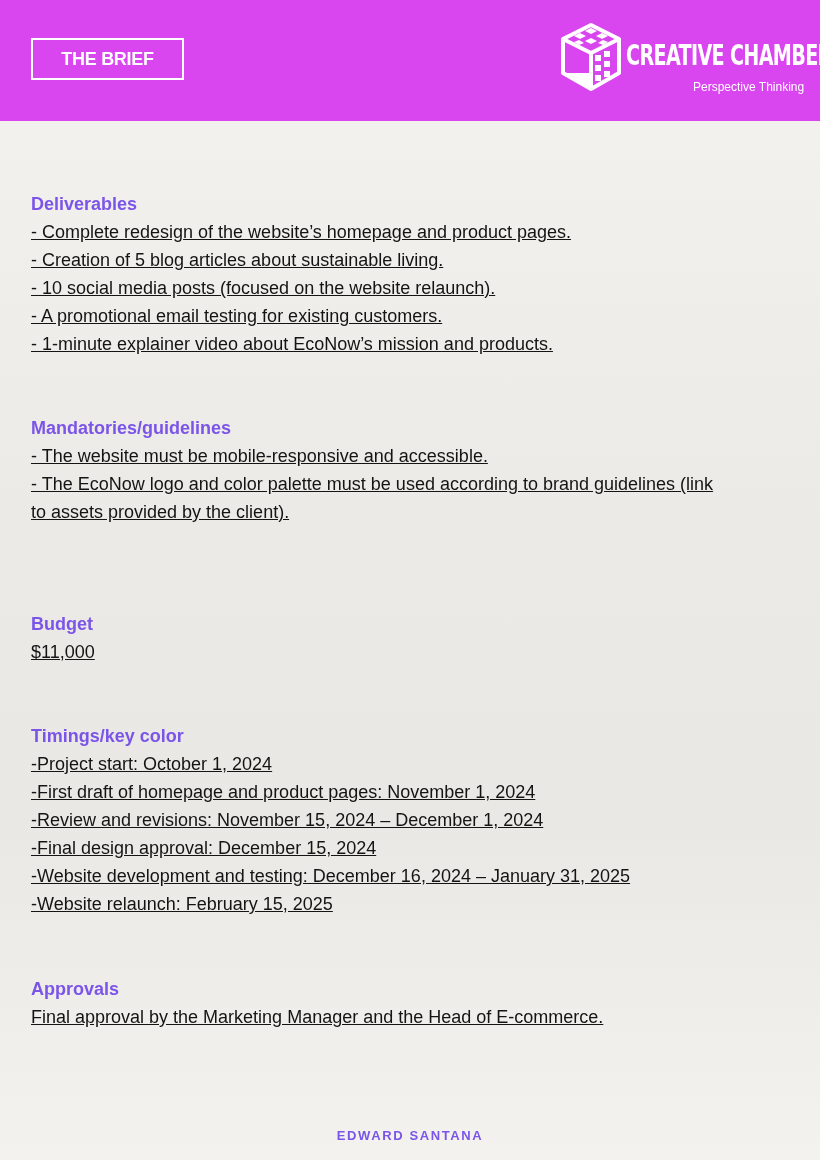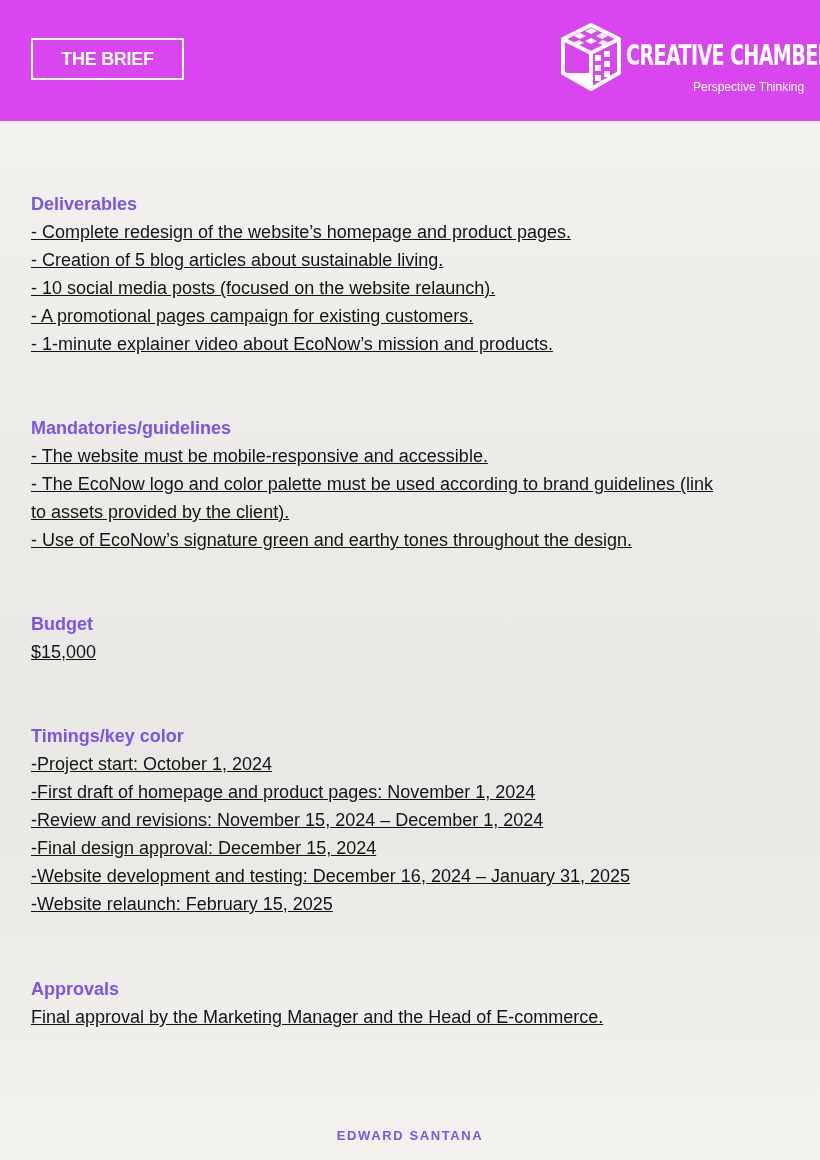--- a/index.html
+++ b/index.html
@@ -76,34 +76,33 @@
   </div>
 </div>
 
 <div class="content">
 
   <div class="section" style="top:0;">
     <p class="section-title">Deliverables</p>
     <p class="line">- Complete redesign of the website’s homepage and product pages.</p>
     <p class="line">- Creation of 5 blog articles about sustainable living.</p>
     <p class="line">- 10 social media posts (focused on the website relaunch).</p>
-    <p class="line">- A promotional pages campaign for existing customers.</p>
+    <p class="line">- A promotional email testing for existing customers.</p>
     <p class="line">- 1-minute explainer video about EcoNow’s mission and products.</p>
   </div>
 
   <div class="section" style="top:224px;">
     <p class="section-title">Mandatories/guidelines</p>
     <p class="line">- The website must be mobile-responsive and accessible.</p>
     <p class="line wrap">- The EcoNow logo and color palette must be used according to brand guidelines (link to assets provided by the client).</p>
-    <p class="line">- Use of EcoNow’s signature green and earthy tones throughout the design.</p>
   </div>
 
   <div class="section" style="top:420px;">
     <p class="section-title">Budget</p>
-    <p class="line">$15,000</p>
+    <p class="line">$11,000</p>
   </div>
 
   <div class="section" style="top:532px;">
     <p class="section-title">Timings/key color</p>
     <p class="line">-Project start: October 1, 2024</p>
     <p class="line">-First draft of homepage and product pages: November 1, 2024</p>
     <p class="line">-Review and revisions: November 15, 2024 – December 1, 2024</p>
     <p class="line">-Final design approval: December 15, 2024</p>
     <p class="line">-Website development and testing: December 16, 2024 – January 31, 2025</p>
     <p class="line">-Website relaunch: February 15, 2025</p>

